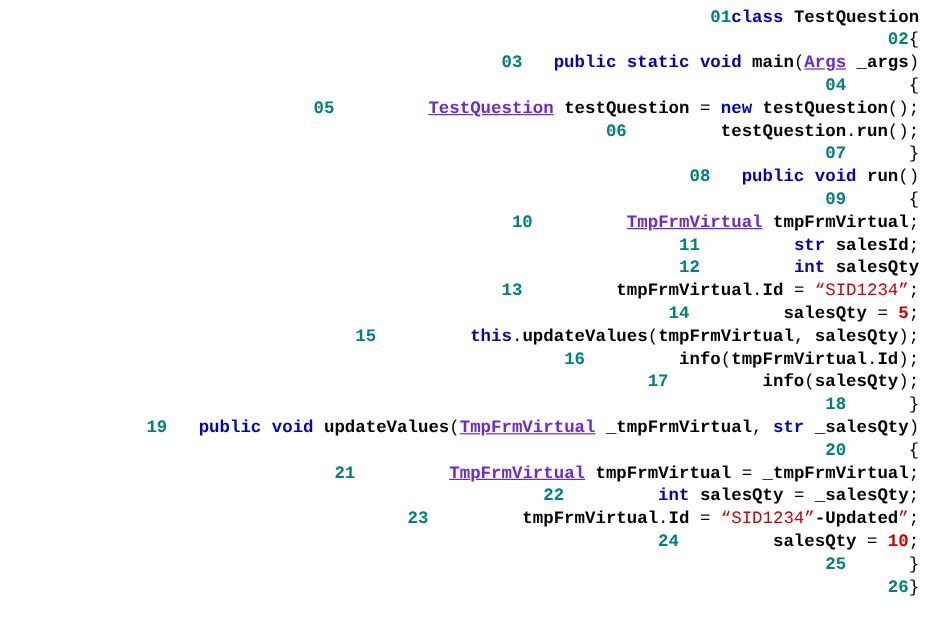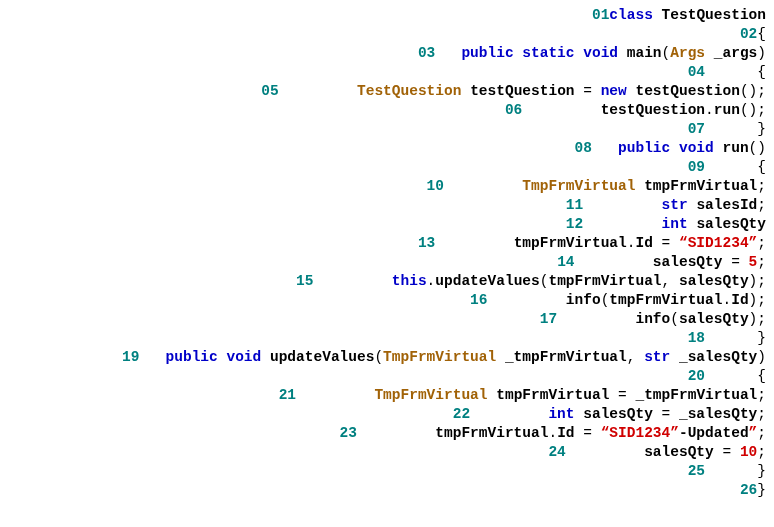--- a/index.html
+++ b/index.html
@@ -18,23 +18,23 @@
     display: block;
     text-align: right;
   }
   .lineno {
     display: inline-block;
     width: 26px;
     color: #008080;
     font-weight: bold;
   }
   .kw-blue { color: #0000c8; font-weight: bold; }
-  .kw-teal { color: #a16207; font-weight: bold; }
+  .kw-teal { color: #6d28d9; font-weight: bold; text-decoration: underline; }
   .fn     { color: #000000; font-weight: bold; }
   .plain  { color: #000000; font-weight: bold; }
-  .str    { color: #d00000; font-weight: bold; }
+  .str    { color: #d00000; font-weight: normal; }
   .num    { color: #d00000; font-weight: bold; }
   .punct  { color: #000000; }
 </style>
 </head>
 <body>
 
 <div class="code-container" id="code-block"><span class="line"><span class="lineno">01</span><span class="kw-blue">class</span> <span class="fn">TestQuestion</span></span><span class="line"><span class="lineno">02</span><span class="punct">{</span></span><span class="line"><span class="lineno">03</span>   <span class="kw-blue">public</span> <span class="kw-blue">static</span> <span class="kw-blue">void</span> <span class="fn">main</span><span class="punct">(</span><span class="kw-teal">Args</span> <span class="plain">_args</span><span class="punct">)</span></span><span class="line"><span class="lineno">04</span>      <span class="punct">{</span></span><span class="line"><span class="lineno">05</span>         <span class="kw-teal">TestQuestion</span> <span class="plain">testQuestion</span> <span class="punct">=</span> <span class="kw-blue">new</span> <span class="plain">testQuestion</span><span class="punct">();</span></span><span class="line"><span class="lineno">06</span>         <span class="plain">testQuestion</span><span class="punct">.</span><span class="plain">run</span><span class="punct">();</span></span><span class="line"><span class="lineno">07</span>      <span class="punct">}</span></span><span class="line"><span class="lineno">08</span>   <span class="kw-blue">public</span> <span class="kw-blue">void</span> <span class="fn">run</span><span class="punct">()</span></span><span class="line"><span class="lineno">09</span>      <span class="punct">{</span></span><span class="line"><span class="lineno">10</span>         <span class="kw-teal">TmpFrmVirtual</span> <span class="plain">tmpFrmVirtual</span><span class="punct">;</span></span><span class="line"><span class="lineno">11</span>         <span class="kw-blue">str</span> <span class="plain">salesId</span><span class="punct">;</span></span><span class="line"><span class="lineno">12</span>         <span class="kw-blue">int</span> <span class="plain">salesQty</span></span><span class="line"><span class="lineno">13</span>         <span class="plain">tmpFrmVirtual</span><span class="punct">.</span><span class="plain">Id</span> <span class="punct">=</span> <span class="str">“SID1234”</span><span class="punct">;</span></span><span class="line"><span class="lineno">14</span>         <span class="plain">salesQty</span> <span class="punct">=</span> <span class="num">5</span><span class="punct">;</span></span><span class="line"><span class="lineno">15</span>         <span class="kw-blue">this</span><span class="punct">.</span><span class="plain">updateValues</span><span class="punct">(</span><span class="plain">tmpFrmVirtual</span><span class="punct">,</span> <span class="plain">salesQty</span><span class="punct">);</span></span><span class="line"><span class="lineno">16</span>         <span class="plain">info</span><span class="punct">(</span><span class="plain">tmpFrmVirtual</span><span class="punct">.</span><span class="plain">Id</span><span class="punct">);</span></span><span class="line"><span class="lineno">17</span>         <span class="plain">info</span><span class="punct">(</span><span class="plain">salesQty</span><span class="punct">);</span></span><span class="line"><span class="lineno">18</span>      <span class="punct">}</span></span><span class="line"><span class="lineno">19</span>   <span class="kw-blue">public</span> <span class="kw-blue">void</span> <span class="fn">updateValues</span><span class="punct">(</span><span class="kw-teal">TmpFrmVirtual</span> <span class="plain">_tmpFrmVirtual</span><span class="punct">,</span> <span class="kw-blue">str</span> <span class="plain">_salesQty</span><span class="punct">)</span></span><span class="line"><span class="lineno">20</span>      <span class="punct">{</span></span><span class="line"><span class="lineno">21</span>         <span class="kw-teal">TmpFrmVirtual</span> <span class="plain">tmpFrmVirtual</span> <span class="punct">=</span> <span class="plain">_tmpFrmVirtual</span><span class="punct">;</span></span><span class="line"><span class="lineno">22</span>         <span class="kw-blue">int</span> <span class="plain">salesQty</span> <span class="punct">=</span> <span class="plain">_salesQty</span><span class="punct">;</span></span><span class="line"><span class="lineno">23</span>         <span class="plain">tmpFrmVirtual</span><span class="punct">.</span><span class="plain">Id</span> <span class="punct">=</span> <span class="str">“SID1234”</span><span class="plain">-</span><span class="plain">Updated</span><span class="str">”</span><span class="punct">;</span></span><span class="line"><span class="lineno">24</span>         <span class="plain">salesQty</span> <span class="punct">=</span> <span class="num">10</span><span class="punct">;</span></span><span class="line"><span class="lineno">25</span>      <span class="punct">}</span></span><span class="line"><span class="lineno">26</span><span class="punct">}</span></span></div>
 
 </body></html>

